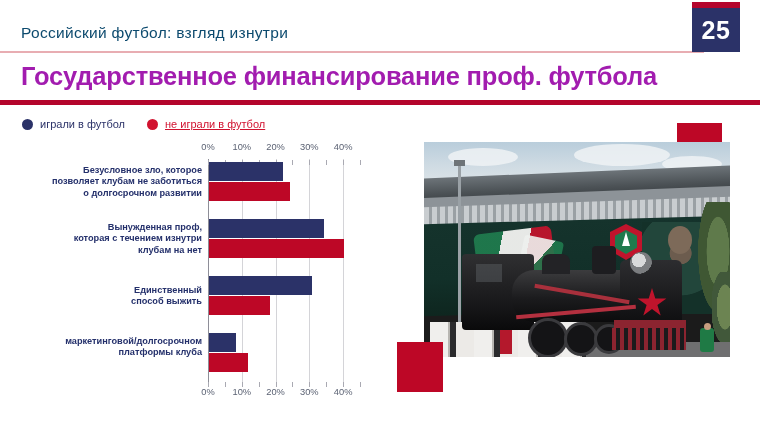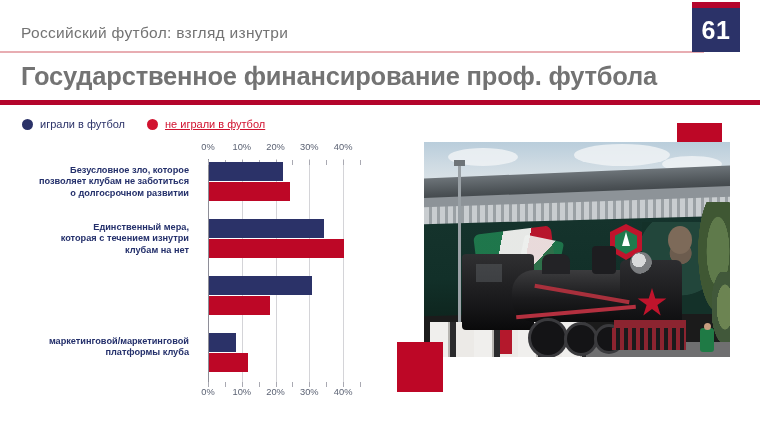--- a/index.html
+++ b/index.html
@@ -6,21 +6,21 @@
   body{
     width:760px;height:427px;overflow:hidden;background:#ffffff;
     font-family:"Liberation Sans","DejaVu Sans",sans-serif;
     -webkit-font-smoothing:antialiased;
   }
   #slide{position:relative;width:760px;height:427px;background:#fff;}
 
   
   .subtitle{
     position:absolute;left:21px;top:24px;
-    font-size:15.5px;color:#737373;letter-spacing:.3px;
+    font-size:15.5px;color:#0c4a6e;letter-spacing:.3px;
     white-space:nowrap;
   }
   .rule-thin{
     position:absolute;left:0;top:51px;width:704px;height:1.6px;
     background:#e8adb2;
   }
   .badge{
     position:absolute;left:692px;top:8px;width:48px;height:44px;
     background:#2b3268;
   }
@@ -28,21 +28,21 @@
     position:absolute;left:692px;top:2px;width:48px;height:7px;
     background:#b4052c;
   }
   .badge-num{
     position:absolute;left:0;top:0;width:48px;height:44px;
     display:flex;align-items:center;justify-content:center;
     color:#ffffff;font-size:25px;font-weight:bold;letter-spacing:.5px;
   }
   .title{
     position:absolute;left:21px;top:62px;
-    font-size:25.5px;font-weight:bold;color:#737373;
+    font-size:25.5px;font-weight:bold;color:#a21caf;
     letter-spacing:-.2px;white-space:nowrap;
   }
   .rule-thick{
     position:absolute;left:0;top:100px;width:760px;height:5px;
     background:#b4052c;
   }
 
   
   .legend{
     position:absolute;left:22px;top:118px;
@@ -51,21 +51,21 @@
   .legend-item{display:flex;align-items:center;gap:7px;font-size:11px;}
   .legend-dot{width:11px;height:11px;border-radius:50%;display:block;}
   .legend-dot.navy{background:#2b3268;}
   .legend-dot.red{background:#d1122f;}
   .legend-label.navy{color:#2b3268;}
   .legend-label.red{color:#d1122f;text-decoration:underline;}
 
   
   #chart{position:absolute;left:0px;top:143px;width:380px;height:260px;}
   .cat-labels{
-    position:absolute;left:0;top:0;width:195px;height:260px;
+    position:absolute;left:0;top:0;width:195px;height:260px;padding-left:13px;
   }
   .cat-label{
     position:absolute;right:6px;width:190px;text-align:right;
     font-size:9.2px;font-weight:bold;color:#24306b;line-height:11.4px;
   }
   .plot{
     position:absolute;left:208px;top:0;width:152px;height:260px;
   }
   .gridline{
     position:absolute;top:16px;width:1px;height:228px;background:#d4d4d8;
@@ -171,21 +171,21 @@
 </head>
 <body>
 
 <div id="slide">
 
   <div class="subtitle">Российский футбол: взгляд изнутри</div>
   <div class="rule-thin"></div>
 
   <div class="badge-top"></div>
   <div class="badge">
-    <div class="badge-num">61</div>
+    <div class="badge-num">25</div>
   </div>
 
   <div class="title">Государственное финансирование проф. футбола</div>
   <div class="rule-thick"></div>
 
   <div class="legend">
     <div class="legend-item">
       <span class="legend-dot navy"></span>
       <span class="legend-label navy">играли в футбол</span>
     </div>
@@ -196,26 +196,30 @@
   </div>
 
   <div id="chart">
     <div class="cat-labels" id="cat-labels">
         <div class="cat-label" style="top: 21.9px;">
           <div>Безусловное зло, которое</div>
           <div>позволяет клубам не заботиться</div>
           <div>о долгосрочном развитии</div>
         </div>
         <div class="cat-label" style="top: 78.9px;">
-          <div>Единственный мера,</div>
+          <div>Вынужденная проф,</div>
           <div>которая с течением изнутри</div>
           <div>клубам на нет</div>
         </div>
+        <div class="cat-label" style="top: 141.6px;">
+          <div>Единственный</div>
+          <div>способ выжить</div>
+        </div>
         <div class="cat-label" style="top: 192.9px;">
-          <div>маркетинговой/маркетинговой</div>
+          <div>маркетинговой/долгосрочном</div>
           <div>платформы клуба</div>
         </div>
       </div>
     <div class="plot" id="plot">
       <div class="axis-spine"></div>
       <div class="tickrow top" id="ticks-top">
           <div class="ticklabel" style="left: 0px;">0%</div>
           <div class="ticklabel" style="left: 33.7778px;">10%</div>
           <div class="ticklabel" style="left: 67.5556px;">20%</div>
           <div class="ticklabel" style="left: 101.333px;">30%</div>

